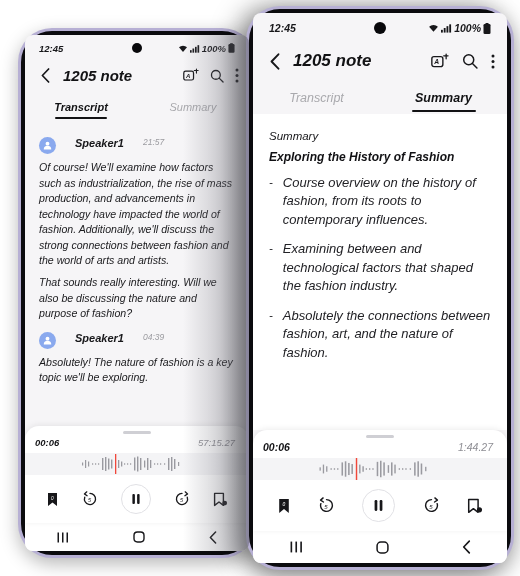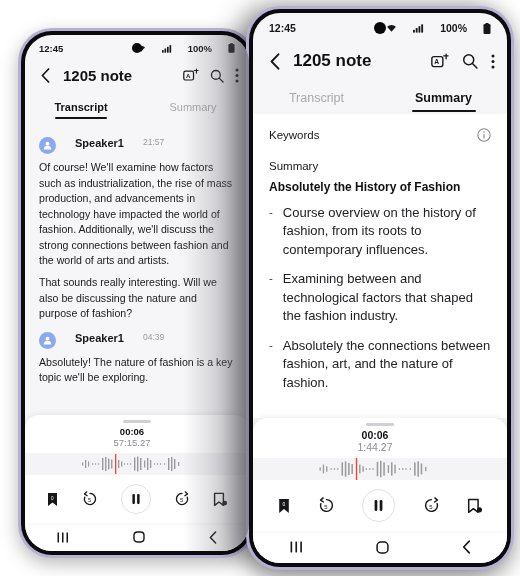--- a/index.html
+++ b/index.html
@@ -22,25 +22,25 @@
   .phone .bezel{
     width:100%;height:100%;
     background:#0b0b0e;             
     border-radius:31px;
     padding:4px;
     box-sizing:border-box;
   }
   .phone .screen{
     width:100%;height:100%;
     background:#f6f5f7;
-    border-radius:27px;
+    border-radius:8px;
     overflow:hidden;
     position:relative;
     box-sizing:border-box;
-    display:flex;flex-direction:column;
+    display:flex;flex-direction:column;font-style:italic;
   }
 
   #phone-left{
     left:18px;top:28px;width:238px;height:530px;
     box-shadow:0 6px 18px rgba(0,0,0,.28);
   }
   #phone-right{
     left:246px;top:6px;width:268px;height:564px;
     box-shadow:-10px 0 26px rgba(0,0,0,.35), 0 8px 22px rgba(0,0,0,.3);
     z-index:5;
@@ -59,21 +59,21 @@
     display:flex;align-items:center;justify-content:space-between;
     padding:0 14px;box-sizing:border-box;
     font-size:9.5px;font-weight:bold;color:#17171a;
   }
   .phone-right .statusbar{font-size:10.5px;height:30px;padding:0 16px;}
   .punch{
     position:absolute;left:50%;top:50%;transform:translate(-50%,-50%);
     width:10px;height:10px;border-radius:50%;background:#08080b;
   }
   .phone-right .punch{width:12px;height:12px;}
-  .st-right{display:flex;align-items:center;gap:16px;}
+  .st-right{display:flex;align-items:center;gap:2px;}
   .st-right svg{display:block;}
 
   
   .appbar{
     flex:0 0 auto;display:flex;align-items:center;
     padding:6px 10px 10px 10px;box-sizing:border-box;gap:8px;
   }
   .phone-right .appbar{padding:8px 12px 12px 12px;}
   .appbar .back{width:20px;display:flex;justify-content:center;cursor:pointer;}
   .appbar .title{
@@ -133,22 +133,21 @@
     border-top-left-radius:14px;border-top-right-radius:14px;
     box-shadow:0 -1px 6px rgba(0,0,0,.08);
     position:relative;
   }
   .grabber{
     width:28px;height:3px;border-radius:3px;background:#cfcfd4;
     margin:5px auto 0 auto;
   }
   .times{
     display:flex;justify-content:space-between;align-items:center;
-    padding:3px 14px 5px 4px;
-    flex-direction:column;
+    padding:3px 14px 5px 10px;
   }
   .t-cur{font-size:9.5px;font-weight:bold;color:#111114;}
   .t-tot{font-size:9.5px;color:#8e8e94;}
   .phone-right .t-cur,.phone-right .t-tot{font-size:10.5px;}
 
   .wave{
     height:22px;background:#f4f4f6;position:relative;
     display:flex;align-items:center;justify-content:center;overflow:hidden;
   }
   .wave svg{display:block;}
@@ -440,33 +439,23 @@
           </span>
         </span>
       </div>
 
       <div class="tabs">
         <div class="tab">Transcript</div>
         <div class="tab active">Summary</div>
       </div>
 
       <div class="content">
-        <div class="kw-row">
-          <span class="kw-label">Keywords</span>
-          <span class="icon-btn">
-            <svg width="14" height="14" viewBox="0 0 15 15">
-                <circle cx="7.5" cy="7.5" r="6.6" stroke="#86868c" stroke-width="1.1" fill="none"></circle>
-                <circle cx="7.5" cy="4.3" r="0.85" fill="#86868c"></circle>
-                <rect x="6.9" y="6.3" width="1.25" height="5" rx="0.6" fill="#86868c"></rect>
-              </svg>
-          </span>
-        </div>
 
         <div class="sum-label">Summary</div>
-        <div class="sum-head">Absolutely the History of Fashion</div>
+        <div class="sum-head">Exploring the History of Fashion</div>
 
         <div class="bullet">
           <span class="dash">-</span>
           <span class="btxt">Course overview on the history of fashion, from its roots to contemporary influences.</span>
         </div>
         <div class="bullet">
           <span class="dash">-</span>
           <span class="btxt">Examining between and technological factors that shaped the fashion industry.</span>
         </div>
         <div class="bullet">

